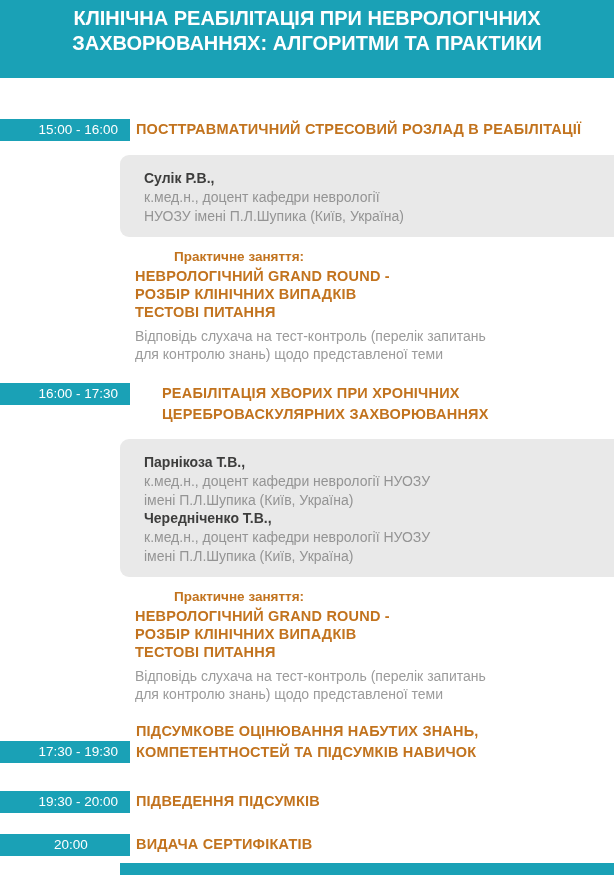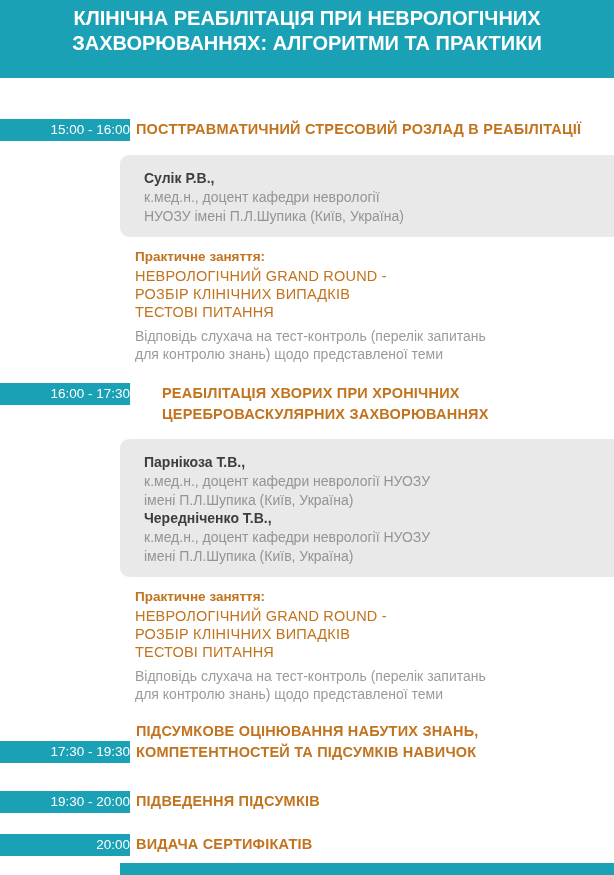--- a/index.html
+++ b/index.html
@@ -23,38 +23,38 @@
   }
   .row{display:flex;align-items:flex-start;}
   .row-1{margin-top:41px;}
   .row-2{margin-top:20px;gap:26px;}
   .row-3{margin-top:18px;align-items:flex-end;}
   .row-4{margin-top:28px;}
   .row-5{margin-top:21px;}
   .time-badge{
     flex:0 0 130px;height:22px;line-height:22px;
     background:var(--teal);color:#fff;
-    font-size:13.5px;text-align:right;padding-right:0;
+    font-size:13.5px;text-align:right;padding-right:12px;
   }
-  .time-badge.center{text-align:right;padding-right:0;padding-left:12px;}
+  .time-badge.center{text-align:center;padding-right:0;padding-left:12px;}
   .session-title{
     margin-left:6px;color:var(--orange);
     font-weight:700;font-size:14.5px;line-height:21px;letter-spacing:.2px;
   }
   .tline{display:block;white-space:nowrap;}
   .speaker-card{
     margin:14px 0 0 120px;width:546px;
     background:var(--card-bg);border-radius:9px;
     padding:14px 20px 12px 24px;
   }
   .speaker-name{font-size:14px;font-weight:700;color:var(--text-dark);line-height:19px;}
   .speaker-detail{font-size:14px;color:var(--text-gray);line-height:18.5px;}
   .practice{margin:11px 0 0 135px;}
-  .practice-label{font-size:13.5px;font-weight:700;color:var(--orange);line-height:17px;margin-bottom:2px;}
-  .practice-line{font-size:14.5px;font-weight:400;color:var(--orange);line-height:18px;white-space:nowrap;letter-spacing:.2px;}
+  .practice-label{font-size:13.5px;font-weight:700;color:var(--orange);line-height:17px;margin-bottom:2px;margin-left:39px;}
+  .practice-line{font-size:14.5px;font-weight:700;color:var(--orange);line-height:18px;white-space:nowrap;letter-spacing:.2px;}
   .practice-desc{margin-top:7px;font-size:14px;color:var(--desc-gray);line-height:17.5px;}
   .footer-bar{position:absolute;left:120px;right:0;bottom:0;height:12px;background:var(--teal);}
 </style>
 </head>
 <body>
 
 <header class="header">
   <div>КЛІНІЧНА РЕАБІЛІТАЦІЯ ПРИ НЕВРОЛОГІЧНИХ</div>
   <div>ЗАХВОРЮВАННЯХ: АЛГОРИТМИ ТА ПРАКТИКИ</div>
 </header>

